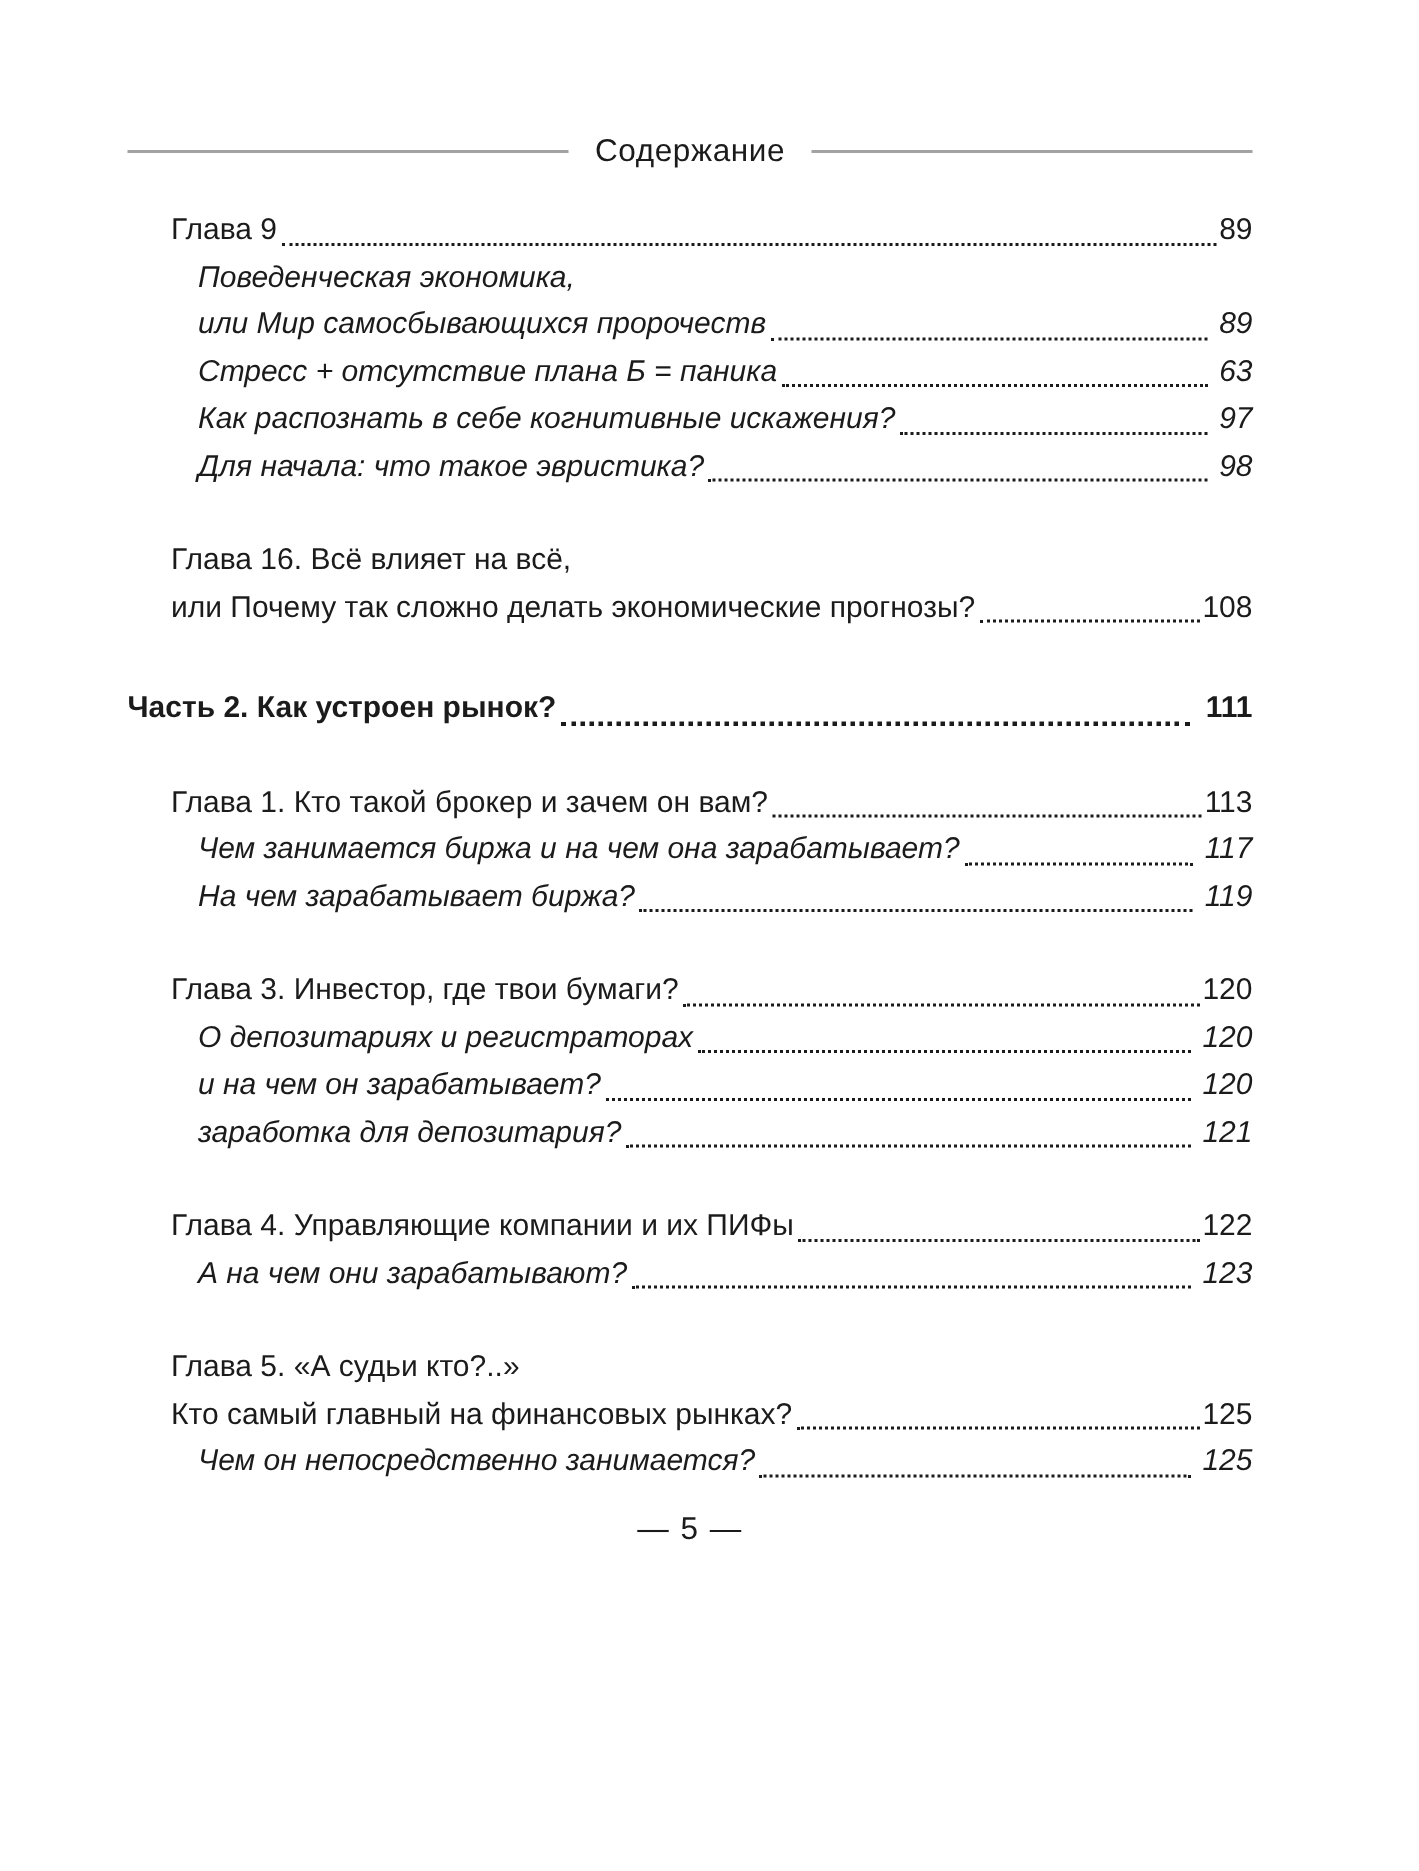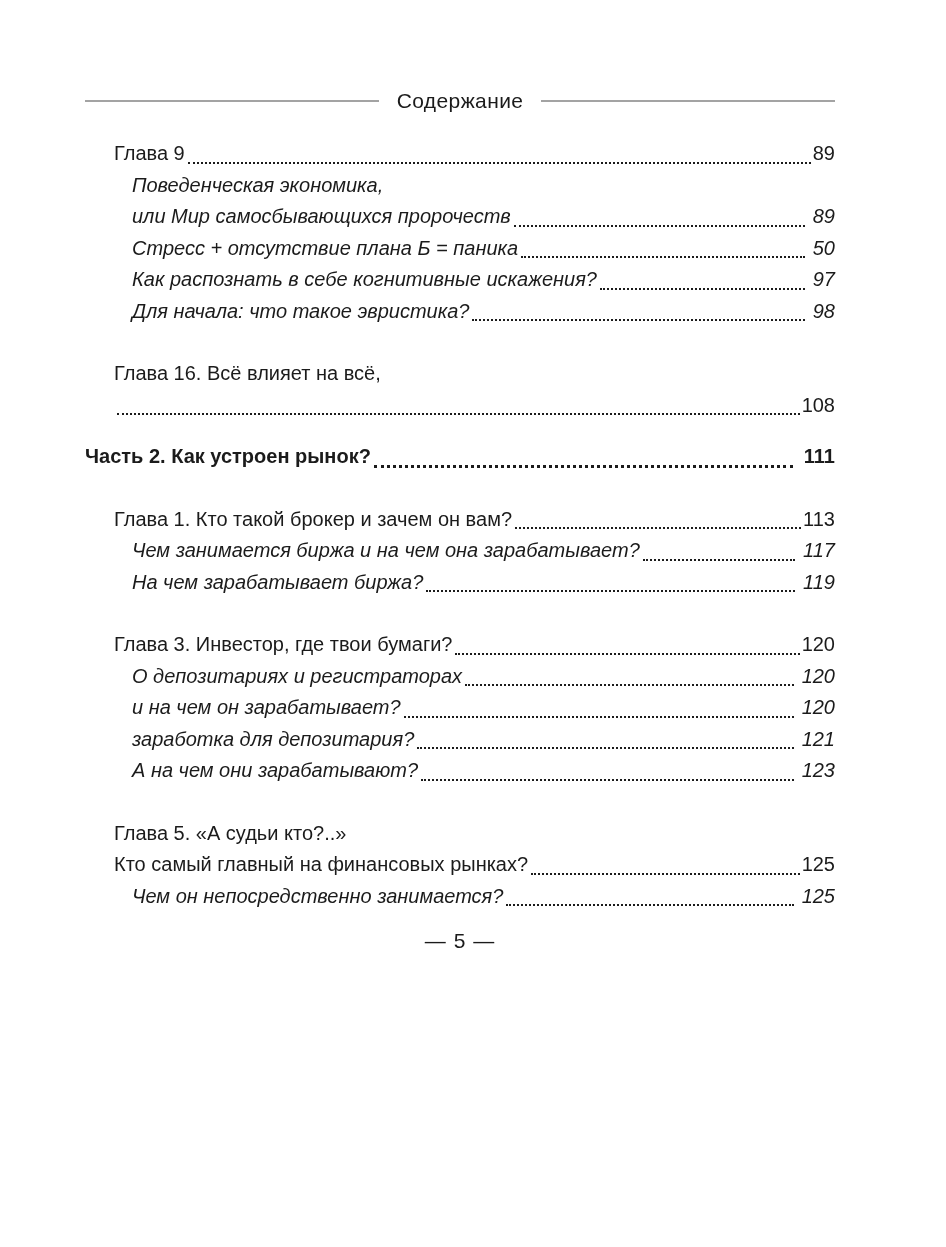--- a/index.html
+++ b/index.html
@@ -40,21 +40,21 @@
     display: flex;
     align-items: baseline;
     font-size: 20px;
     line-height: 31.5px;
     white-space: nowrap;
   }
   .chapter { padding-left: 29px; }
   .sub { padding-left: 47px; font-style: italic; align-items: flex-end; }
   .part { font-weight: 700; padding-left: 0; }
   .gap { margin-top: 31px; }
-  .gap-lg { margin-top: 20px; }
+  .gap-lg { margin-top: 36px; }
   .leader {
     flex: 1;
     min-width: 18px;
     align-self: flex-end;
     margin: 0 2px 6px 3px;
     border-bottom: 2.6px dotted #1b1b1b;
   }
   .part .leader { border-bottom-width: 3.4px; margin-bottom: 5px; }
   .pg { white-space: nowrap; }
   .sub .pg { padding-left: 6px; }
@@ -88,36 +88,37 @@
         <span class="t">Поведенческая экономика,</span>
       </div>
       <div class="row sub">
         <span class="t">или Мир самосбывающихся пророчеств</span>
         <span class="leader"></span>
         <span class="pg">89</span>
       </div>
       <div class="row sub">
         <span class="t">Стресс + отсутствие плана Б = паника</span>
         <span class="leader"></span>
-        <span class="pg">50</span>
+        <span class="pg">63</span>
       </div>
       <div class="row sub">
         <span class="t">Как распознать в себе когнитивные искажения?</span>
         <span class="leader"></span>
         <span class="pg">97</span>
       </div>
       <div class="row sub">
         <span class="t">Для начала: что такое эвристика?</span>
         <span class="leader"></span>
         <span class="pg">98</span>
       </div>
       <div class="row chapter gap">
         <span class="t">Глава 16. Всё влияет на всё,</span>
       </div>
       <div class="row chapter">
+        <span class="t">или Почему так сложно делать экономические прогнозы?</span>
         <span class="leader"></span>
         <span class="pg">108</span>
       </div>
       <div class="row part gap-lg">
         <span class="t">Часть 2. Как устроен рынок?</span>
         <span class="leader"></span>
         <span class="pg">111</span>
       </div>
       <div class="row chapter gap">
         <span class="t">Глава 1. Кто такой брокер и зачем он вам?</span>
@@ -147,20 +148,25 @@
       <div class="row sub">
         <span class="t">и на чем он зарабатывает?</span>
         <span class="leader"></span>
         <span class="pg">120</span>
       </div>
       <div class="row sub">
         <span class="t">заработка для депозитария?</span>
         <span class="leader"></span>
         <span class="pg">121</span>
       </div>
+      <div class="row chapter gap">
+        <span class="t">Глава 4. Управляющие компании и их ПИФы</span>
+        <span class="leader"></span>
+        <span class="pg">122</span>
+      </div>
       <div class="row sub">
         <span class="t">А на чем они зарабатывают?</span>
         <span class="leader"></span>
         <span class="pg">123</span>
       </div>
       <div class="row chapter gap">
         <span class="t">Глава 5. «А судьи кто?..»</span>
       </div>
       <div class="row chapter">
         <span class="t">Кто самый главный на финансовых рынках?</span>

